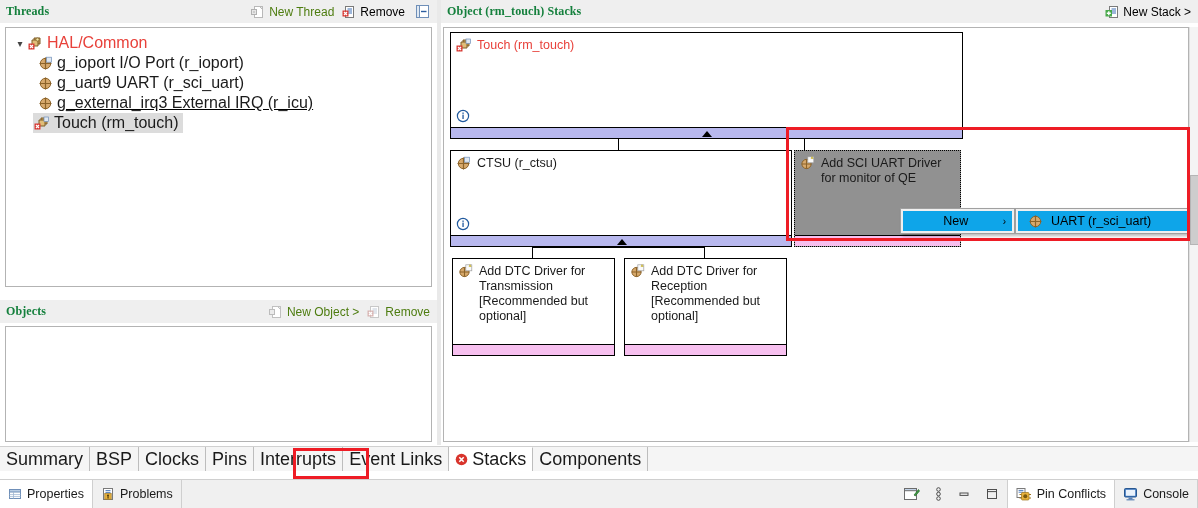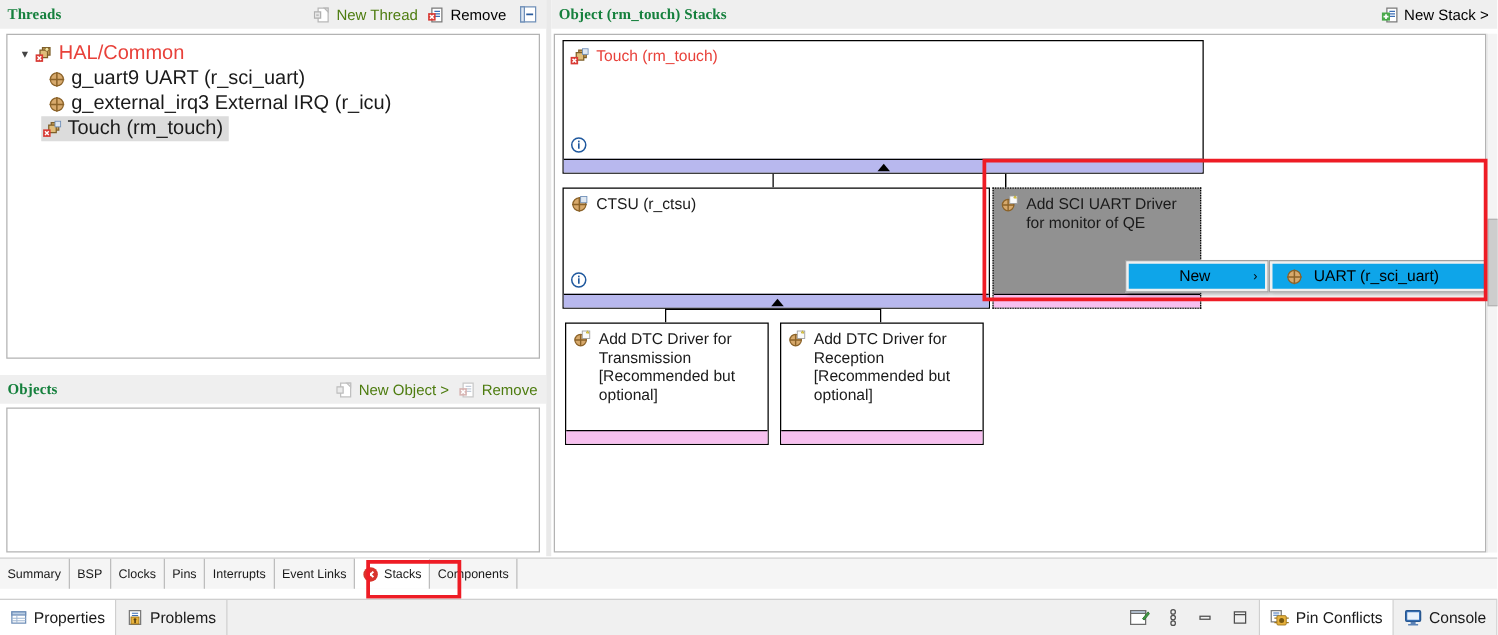--- a/index.html
+++ b/index.html
@@ -105,21 +105,21 @@
   
   .tabbar {
     position: absolute; left: 0; width: 1198px;
     background: #f5f5f5;
     display: flex; align-items: stretch;
     border-top: 1px solid #d0d0d0;
   }
   .tab {
     display: flex; align-items: center; gap: 4px;
     padding: 0 6px;
-    font-size: 10px; color: #1a1a1a;
+    font-size: 18px; color: #1a1a1a;
     border-right: 1px solid #bdbdbd;
     white-space: nowrap;
   }
   .tab.active { background: #ffffff; border-top: 1px solid #ffffff; }
   .tabbar-filler { flex: 1; border-right: none; }
 
   
   .botbar {
     position: absolute; left: 0; width: 1198px;
     background: #f0f0f0;
@@ -192,34 +192,46 @@
             <path d="M4 4 L10 4 L10 10 L4 10 Z" fill="#e0bd79" stroke="#7e5f29"></path>
             <circle cx="9.5" cy="3.5" r="1.6" fill="#f2e5a0" stroke="#7e5f29" stroke-width=".7"></circle>
             <rect x="0.5" y="7.5" width="6" height="6" fill="#d83a34"></rect>
             <path d="M2 9 L5 12 M5 9 L2 12" stroke="#fff" stroke-width="1.2"></path>
           </svg>
         </span>
         <span class="tree-label red">HAL/Common</span>
       </span>
     </div>
 
-
     <div class="tree-row" style="padding-left:26px;">
       <span class="sel-wrap">
         <span class="ico">
           <svg width="15" height="15" viewBox="0 0 15 15">
             <circle cx="7.5" cy="7.5" r="5.2" fill="#d7a96c" stroke="#8c6329"></circle>
             <path d="M7.5 1.6 L7.5 13.4 M1.6 7.5 L13.4 7.5" stroke="#8c6329" stroke-width="1.2"></path>
+            <rect x="8.5" y="1.2" width="5" height="5" fill="#dfe8f2" stroke="#6f8fb8" stroke-width=".7"></rect>
+          </svg>
+        </span>
+        <span class="tree-label black">g_ioport I/O Port (r_ioport)</span>
+      </span>
+    </div>
+
+    <div class="tree-row" style="padding-left:26px;">
+      <span class="sel-wrap">
+        <span class="ico">
+          <svg width="15" height="15" viewBox="0 0 15 15">
+            <circle cx="7.5" cy="7.5" r="5.2" fill="#d7a96c" stroke="#8c6329"></circle>
+            <path d="M7.5 1.6 L7.5 13.4 M1.6 7.5 L13.4 7.5" stroke="#8c6329" stroke-width="1.2"></path>
           </svg>
         </span>
         <span class="tree-label black">g_uart9 UART (r_sci_uart)</span>
       </span>
     </div>
 
-    <div class="tree-row" style="padding-left:26px;">
+    <div class="tree-row" style="padding-left:26px;text-decoration:underline;">
       <span class="sel-wrap">
         <span class="ico">
           <svg width="15" height="15" viewBox="0 0 15 15">
             <circle cx="7.5" cy="7.5" r="5.2" fill="#d7a96c" stroke="#8c6329"></circle>
             <path d="M7.5 1.6 L7.5 13.4 M1.6 7.5 L13.4 7.5" stroke="#8c6329" stroke-width="1.2"></path>
           </svg>
         </span>
         <span class="tree-label black">g_external_irq3 External IRQ (r_icu)</span>
       </span>
     </div>

